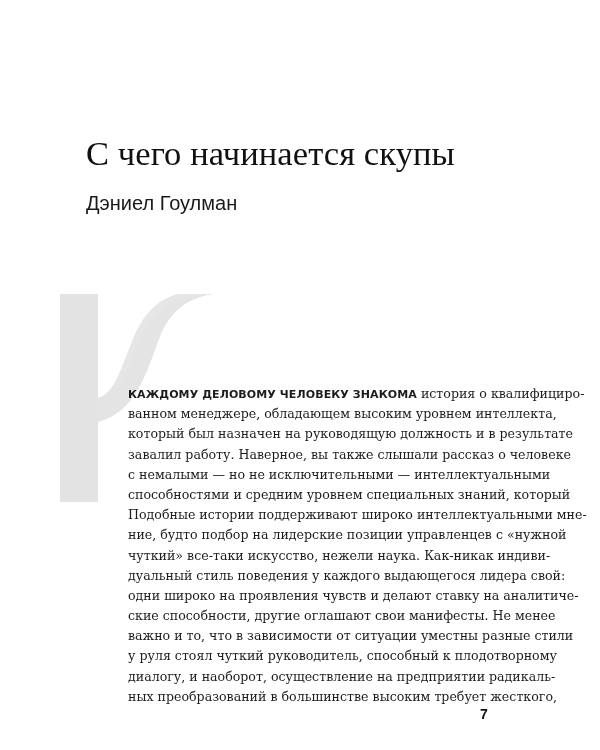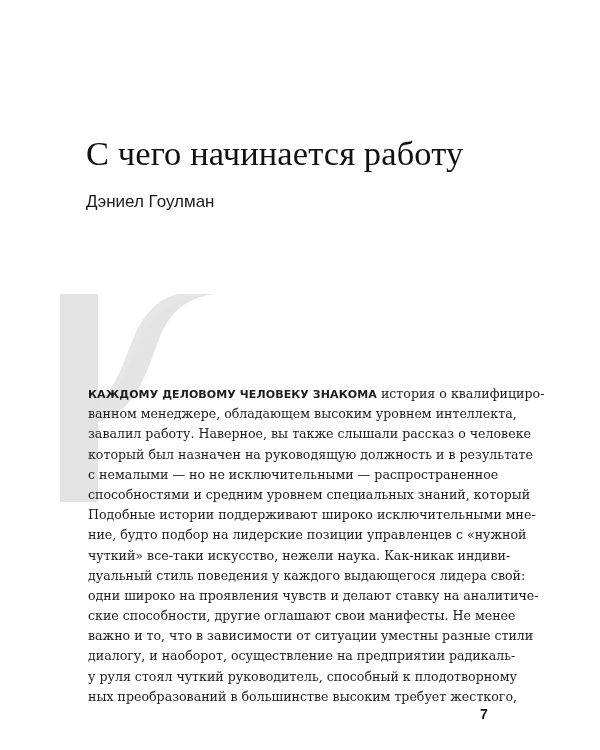--- a/index.html
+++ b/index.html
@@ -10,70 +10,70 @@
     .page { position: absolute; inset: 0; }
     .title {
       position: absolute; left: 86px; top: 134px;
       font-family: "Liberation Serif", "DejaVu Serif", serif;
       font-size: 34.5px; font-weight: normal; letter-spacing: 0.1px;
       margin: 0; white-space: nowrap; color: #111;
     }
     .author {
       position: absolute; left: 86px; top: 192px;
       font-family: "Liberation Sans", "DejaVu Sans", sans-serif;
-      font-size: 17px; color: #1a1a1a; white-space: nowrap;
+      font-size: 20px; color: #1a1a1a; white-space: nowrap;
     }
     .dropcap {
       position: absolute; left: 58px; top: 294px; width: 180px; height: 210px;
     }
     .body-text {
       position: absolute; left: 88px; top: 384px; width: 400px;
       font-family: "DejaVu Serif", "Liberation Serif", serif;
       font-size: 12.6px; line-height: 20.2px; color: #1c1c1c;
     }
-    .line { display: block; white-space: nowrap; text-align: justify; text-align-last: justify; height: 20.2px; }
+    .line { display: block; white-space: nowrap; text-align: justify; text-align-last: justify; height: 20.2px; margin-left: 40px; }
     .line.last { text-align-last: justify; }
     .lead {
       font-family: "DejaVu Sans", "Liberation Sans", sans-serif;
       font-weight: bold; font-size: 11px; letter-spacing: 0.1px;
     }
     .page-number {
       position: absolute; left: 480px; top: 706px;
       font-family: "Liberation Sans", "DejaVu Sans", sans-serif;
       font-weight: bold; font-size: 14px; color: #111;
     }
   </style>
 </head>
 <body>
 
 <div class="page">
 
-  <h1 class="title">С чего начинается работу</h1>
+  <h1 class="title">С чего начинается скупы</h1>
   <div class="author">Дэниел Гоулман</div>
 
   <svg class="dropcap" viewBox="0 0 180 210" xmlns="http://www.w3.org/2000/svg">
     <rect x="2" y="0" width="38" height="208" fill="#e3e3e3"></rect>
     <path d="M 40 120 C 70 115, 80 80, 95 45 C 105 20, 120 5, 152 0 L 120 0 C 100 5, 85 20, 75 45 C 62 78, 55 100, 40 104 Z" fill="#e6e6e6"></path>
     <path d="M 40 125 C 75 118, 88 80, 102 42 C 112 18, 128 4, 155 0 L 152 0 C 120 5, 105 20, 95 45 C 80 80, 70 115, 40 120 Z" fill="#e6e6e6"></path>
     <path d="M 40 104 C 60 100, 68 80, 80 50 C 92 22, 110 6, 150 0 L 155 0 C 128 4, 112 18, 102 42 C 88 80, 78 118, 40 128 Z" fill="#e4e4e4"></path>
   </svg>
 
   <div class="body-text">
     <span class="line"><span class="lead">КАЖДОМУ ДЕЛОВОМУ ЧЕЛОВЕКУ ЗНАКОМА</span><span> история о квалифициро-</span></span>
     <span class="line">ванном менеджере, обладающем высоким уровнем интеллекта,</span>
+    <span class="line">который был назначен на руководящую должность и в результате</span>
     <span class="line">завалил работу. Наверное, вы также слышали рассказ о человеке</span>
-    <span class="line">который был назначен на руководящую должность и в результате</span>
-    <span class="line">с немалыми — но не исключительными — распространенное</span>
+    <span class="line">с немалыми — но не исключительными — интеллектуальными</span>
     <span class="line">способностями и средним уровнем специальных знаний, который</span>
-    <span class="line">Подобные истории поддерживают широко исключительными мне-</span>
+    <span class="line">Подобные истории поддерживают широко интеллектуальными мне-</span>
     <span class="line">ние, будто подбор на лидерские позиции управленцев с «нужной</span>
     <span class="line">чуткий» все-таки искусство, нежели наука. Как-никак индиви-</span>
     <span class="line">дуальный стиль поведения у каждого выдающегося лидера свой:</span>
     <span class="line">одни широко на проявления чувств и делают ставку на аналитиче-</span>
     <span class="line">ские способности, другие оглашают свои манифесты. Не менее</span>
     <span class="line">важно и то, что в зависимости от ситуации уместны разные стили</span>
+    <span class="line">у руля стоял чуткий руководитель, способный к плодотворному</span>
     <span class="line">диалогу, и наоборот, осуществление на предприятии радикаль-</span>
-    <span class="line">у руля стоял чуткий руководитель, способный к плодотворному</span>
     <span class="line last">ных преобразований в большинстве высоким требует жесткого,</span>
   </div>
 
   <div class="page-number">7</div>
 </div>
 
 </body></html>

